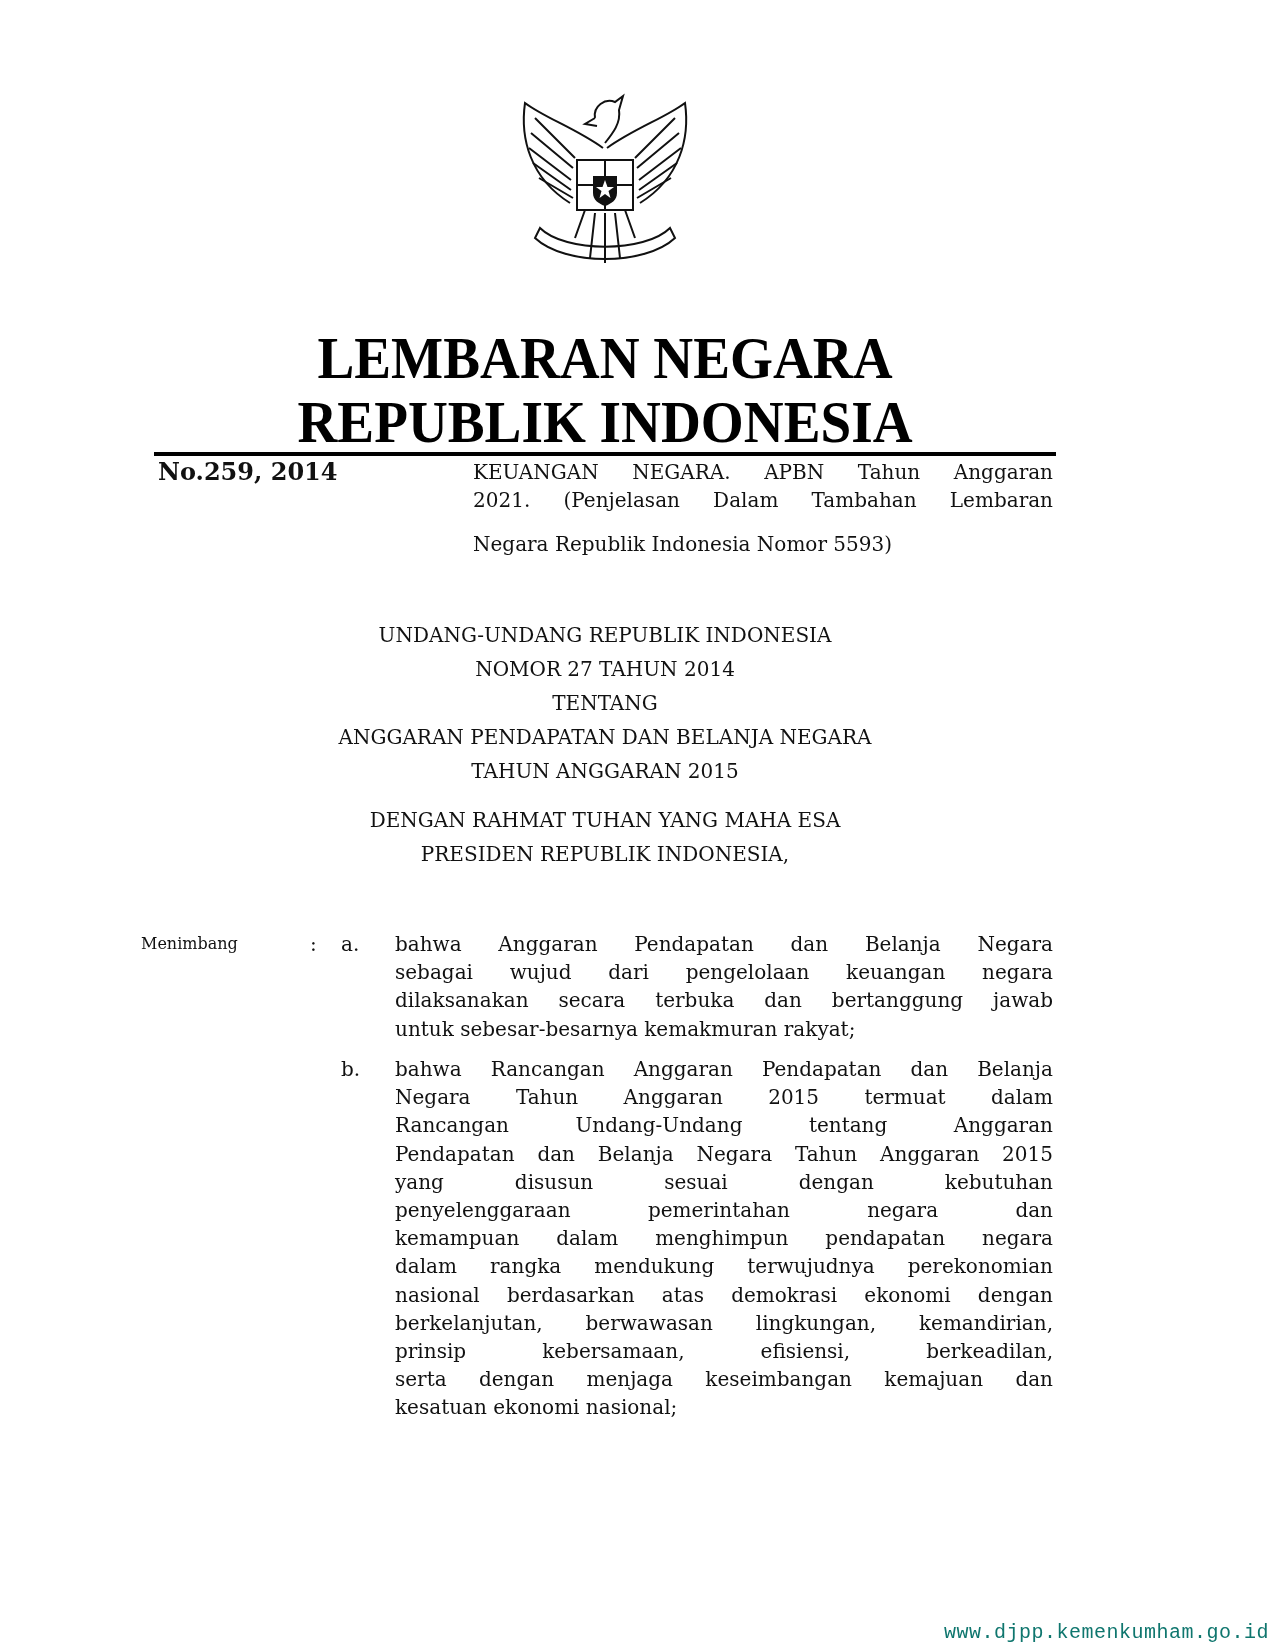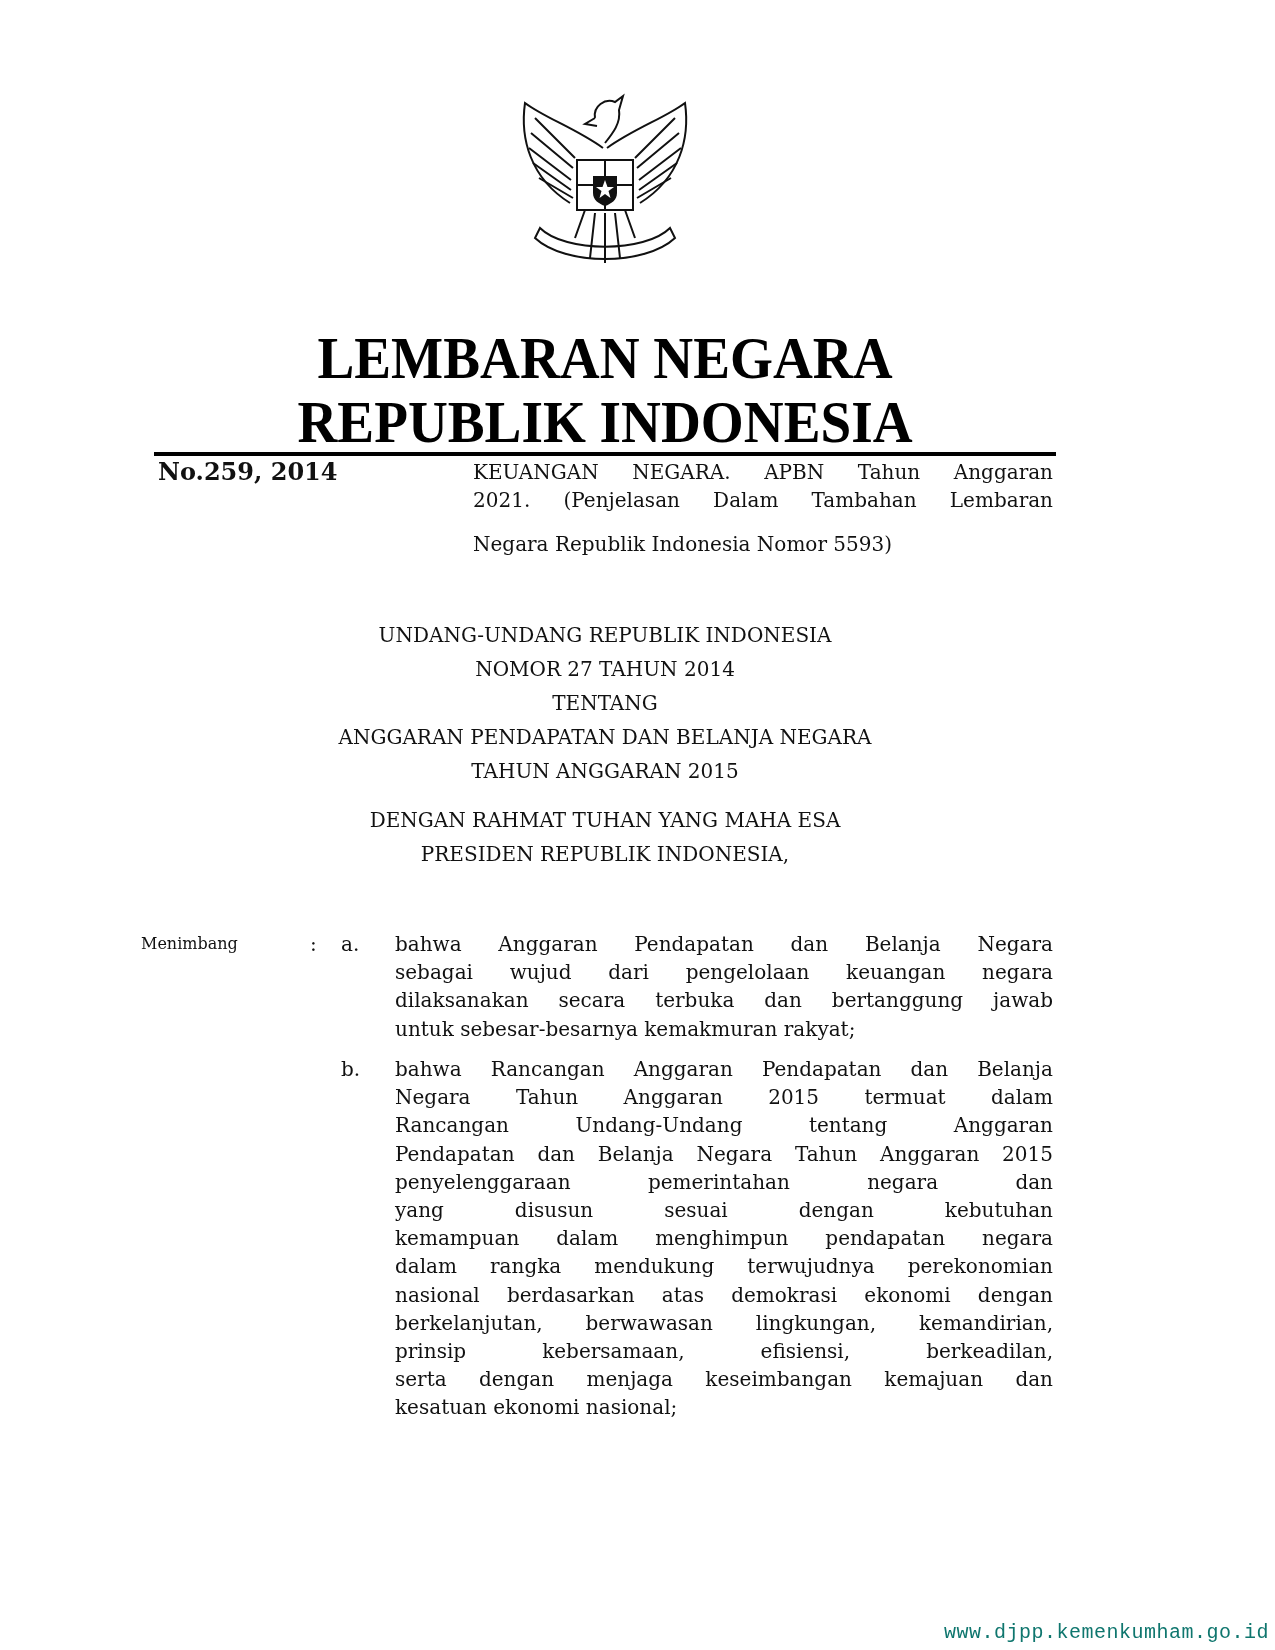--- a/index.html
+++ b/index.html
@@ -113,22 +113,22 @@
   <span>dilaksanakan secara terbuka dan bertanggung jawab</span>
   <span class="last">untuk sebesar-besarnya kemakmuran rakyat;</span>
 </div>
 
 <div class="item-letter" style="top:1055px;">b.</div>
 <div class="item-text" style="top:1055px;">
   <span>bahwa Rancangan Anggaran Pendapatan dan Belanja</span>
   <span>Negara Tahun Anggaran 2015 termuat dalam</span>
   <span>Rancangan Undang-Undang tentang Anggaran</span>
   <span>Pendapatan dan Belanja Negara Tahun Anggaran 2015</span>
+  <span>yang disusun sesuai dengan kebutuhan</span>
   <span>penyelenggaraan pemerintahan negara dan</span>
-  <span>yang disusun sesuai dengan kebutuhan</span>
   <span>kemampuan dalam menghimpun pendapatan negara</span>
   <span>dalam rangka mendukung terwujudnya perekonomian</span>
   <span>nasional berdasarkan atas demokrasi ekonomi dengan</span>
   <span>berkelanjutan, berwawasan lingkungan, kemandirian,</span>
   <span>prinsip kebersamaan, efisiensi, berkeadilan,</span>
   <span>serta dengan menjaga keseimbangan kemajuan dan</span>
   <span class="last">kesatuan ekonomi nasional;</span>
 </div>
 
 <div class="footer-url">www.djpp.kemenkumham.go.id</div>

